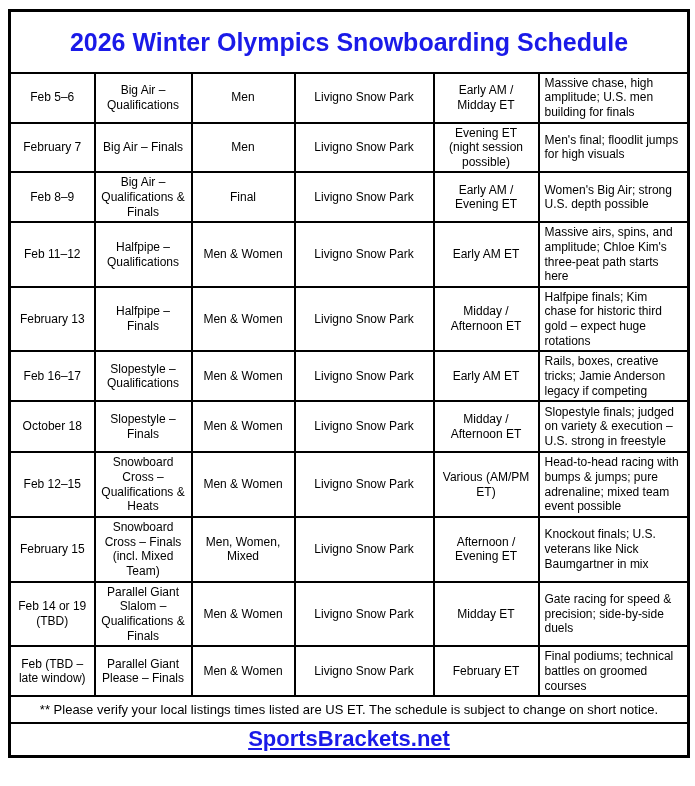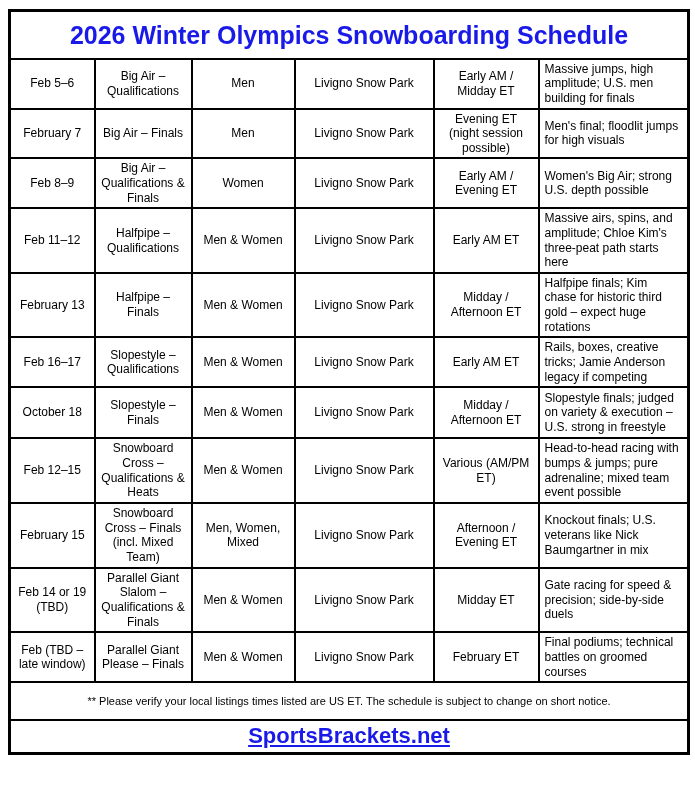--- a/index.html
+++ b/index.html
@@ -21,36 +21,36 @@
     border: 2px solid #000;
     padding: 2px 5px;
     font-size: 12px;
     line-height: 1.22;
     text-align: center;
     vertical-align: middle;
     font-weight: normal;
     overflow: hidden;
   }
   .title-cell {
-    height: 48px;
+    height: 62px;
     font-size: 25px;
     font-weight: bold;
     color: var(--accent-blue, #1a1ae8);
     letter-spacing: 0px;
   }
   .header-row th {
     font-size: 13px;
     font-weight: bold;
     height: 52px;
   }
   th.notes-head { text-align: left; }
   td.notes { text-align: left; }
   .footnote-cell {
-    height: 38px;
-    font-size: 11px;
+    height: 27px;
+    font-size: 13px;
     padding: 2px;
   }
   .link-cell { height: 32px; }
   .link-cell a {
     font-size: 22px;
     font-weight: bold;
     color: var(--accent-blue, #1a1ae8);
     text-decoration: underline;
     cursor: pointer;
   }
@@ -73,34 +73,34 @@
         <td colspan="6" class="title-cell">2026 Winter Olympics Snowboarding Schedule</td>
       </tr>
     </thead>
     <tbody>
         <tr style="height: 50px;">
     <td>Feb 5–6</td>
     <td>Big Air – Qualifications</td>
     <td>Men</td>
     <td>Livigno Snow Park</td>
     <td>Early AM / Midday ET</td>
-    <td class="notes">Massive jumps, high amplitude; U.S. men building for finals</td>
+    <td class="notes">Massive chase, high amplitude; U.S. men building for finals</td>
   </tr>
         <tr style="height: 37px;">
     <td>February 7</td>
     <td>Big Air – Finals</td>
     <td>Men</td>
     <td>Livigno Snow Park</td>
     <td>Evening ET (night session possible)</td>
     <td class="notes">Men's final; floodlit jumps for high visuals</td>
   </tr>
         <tr style="height: 45px;">
     <td>Feb 8–9</td>
     <td>Big Air – Qualifications &amp; Finals</td>
-    <td>Women</td>
+    <td>Final</td>
     <td>Livigno Snow Park</td>
     <td>Early AM / Evening ET</td>
     <td class="notes">Women's Big Air; strong U.S. depth possible</td>
   </tr>
         <tr style="height: 50px;">
     <td>Feb 11–12</td>
     <td>Halfpipe – Qualifications</td>
     <td>Men &amp; Women</td>
     <td>Livigno Snow Park</td>
     <td>Early AM ET</td>

